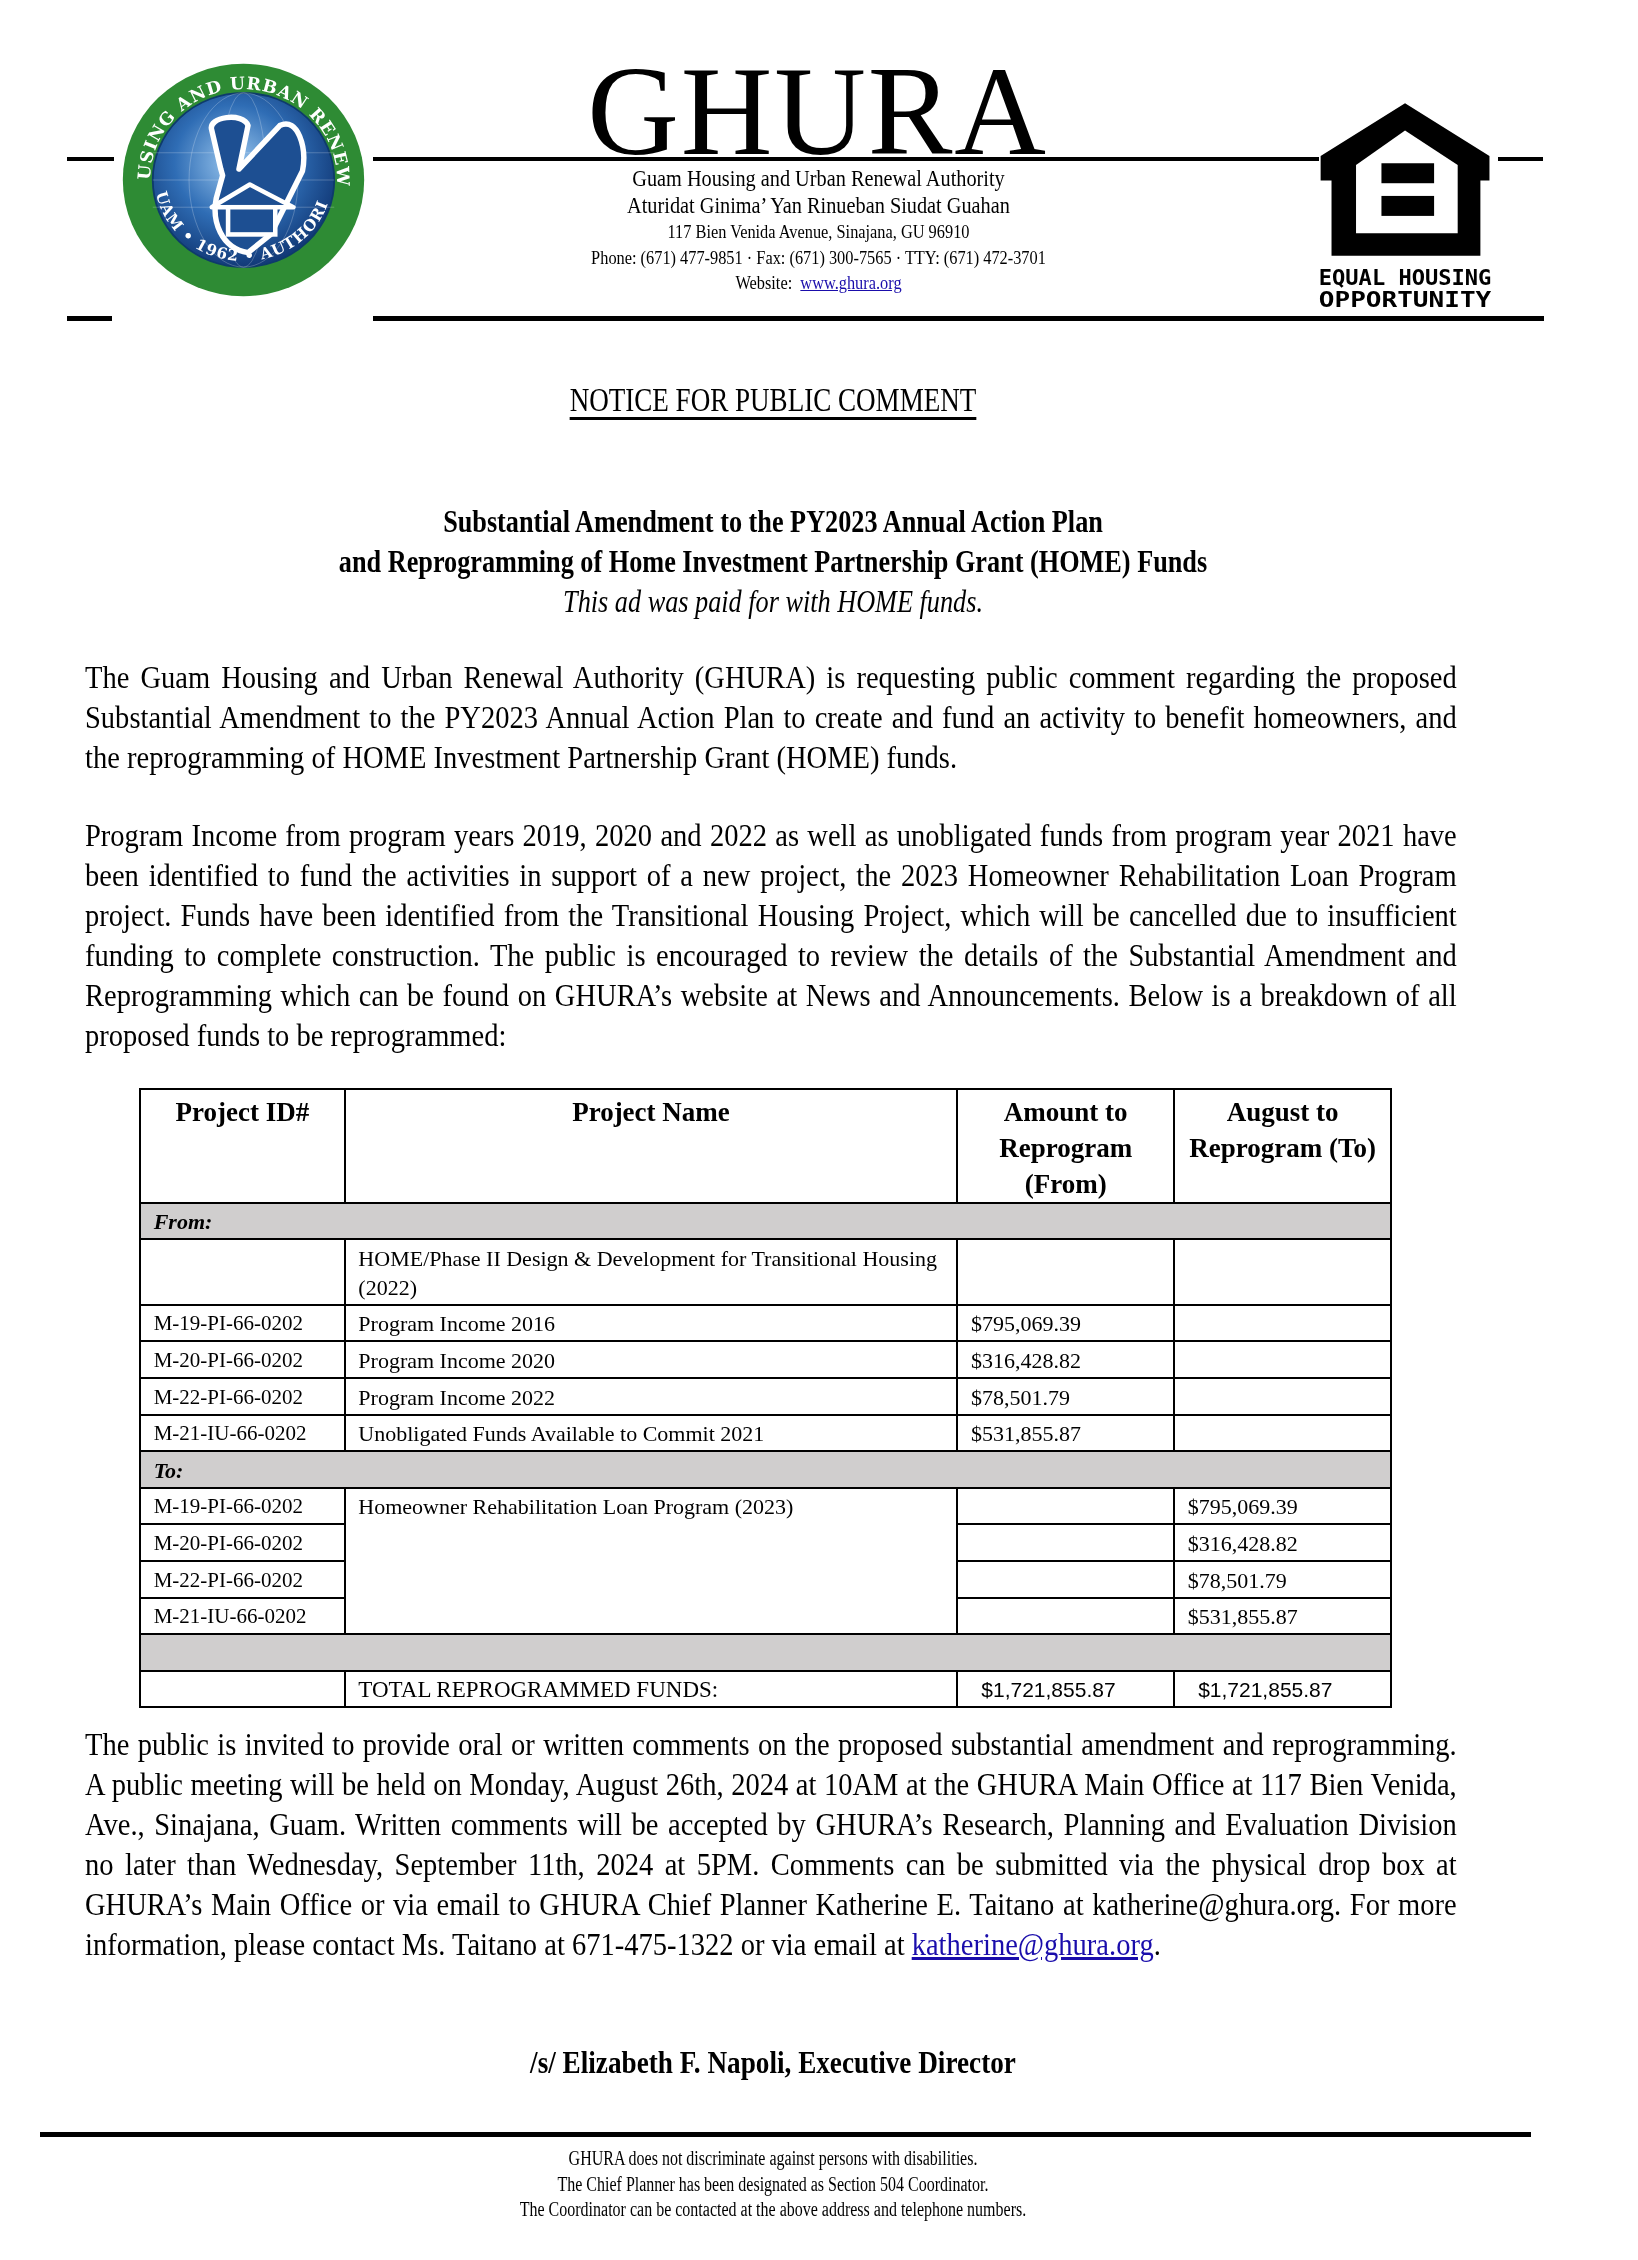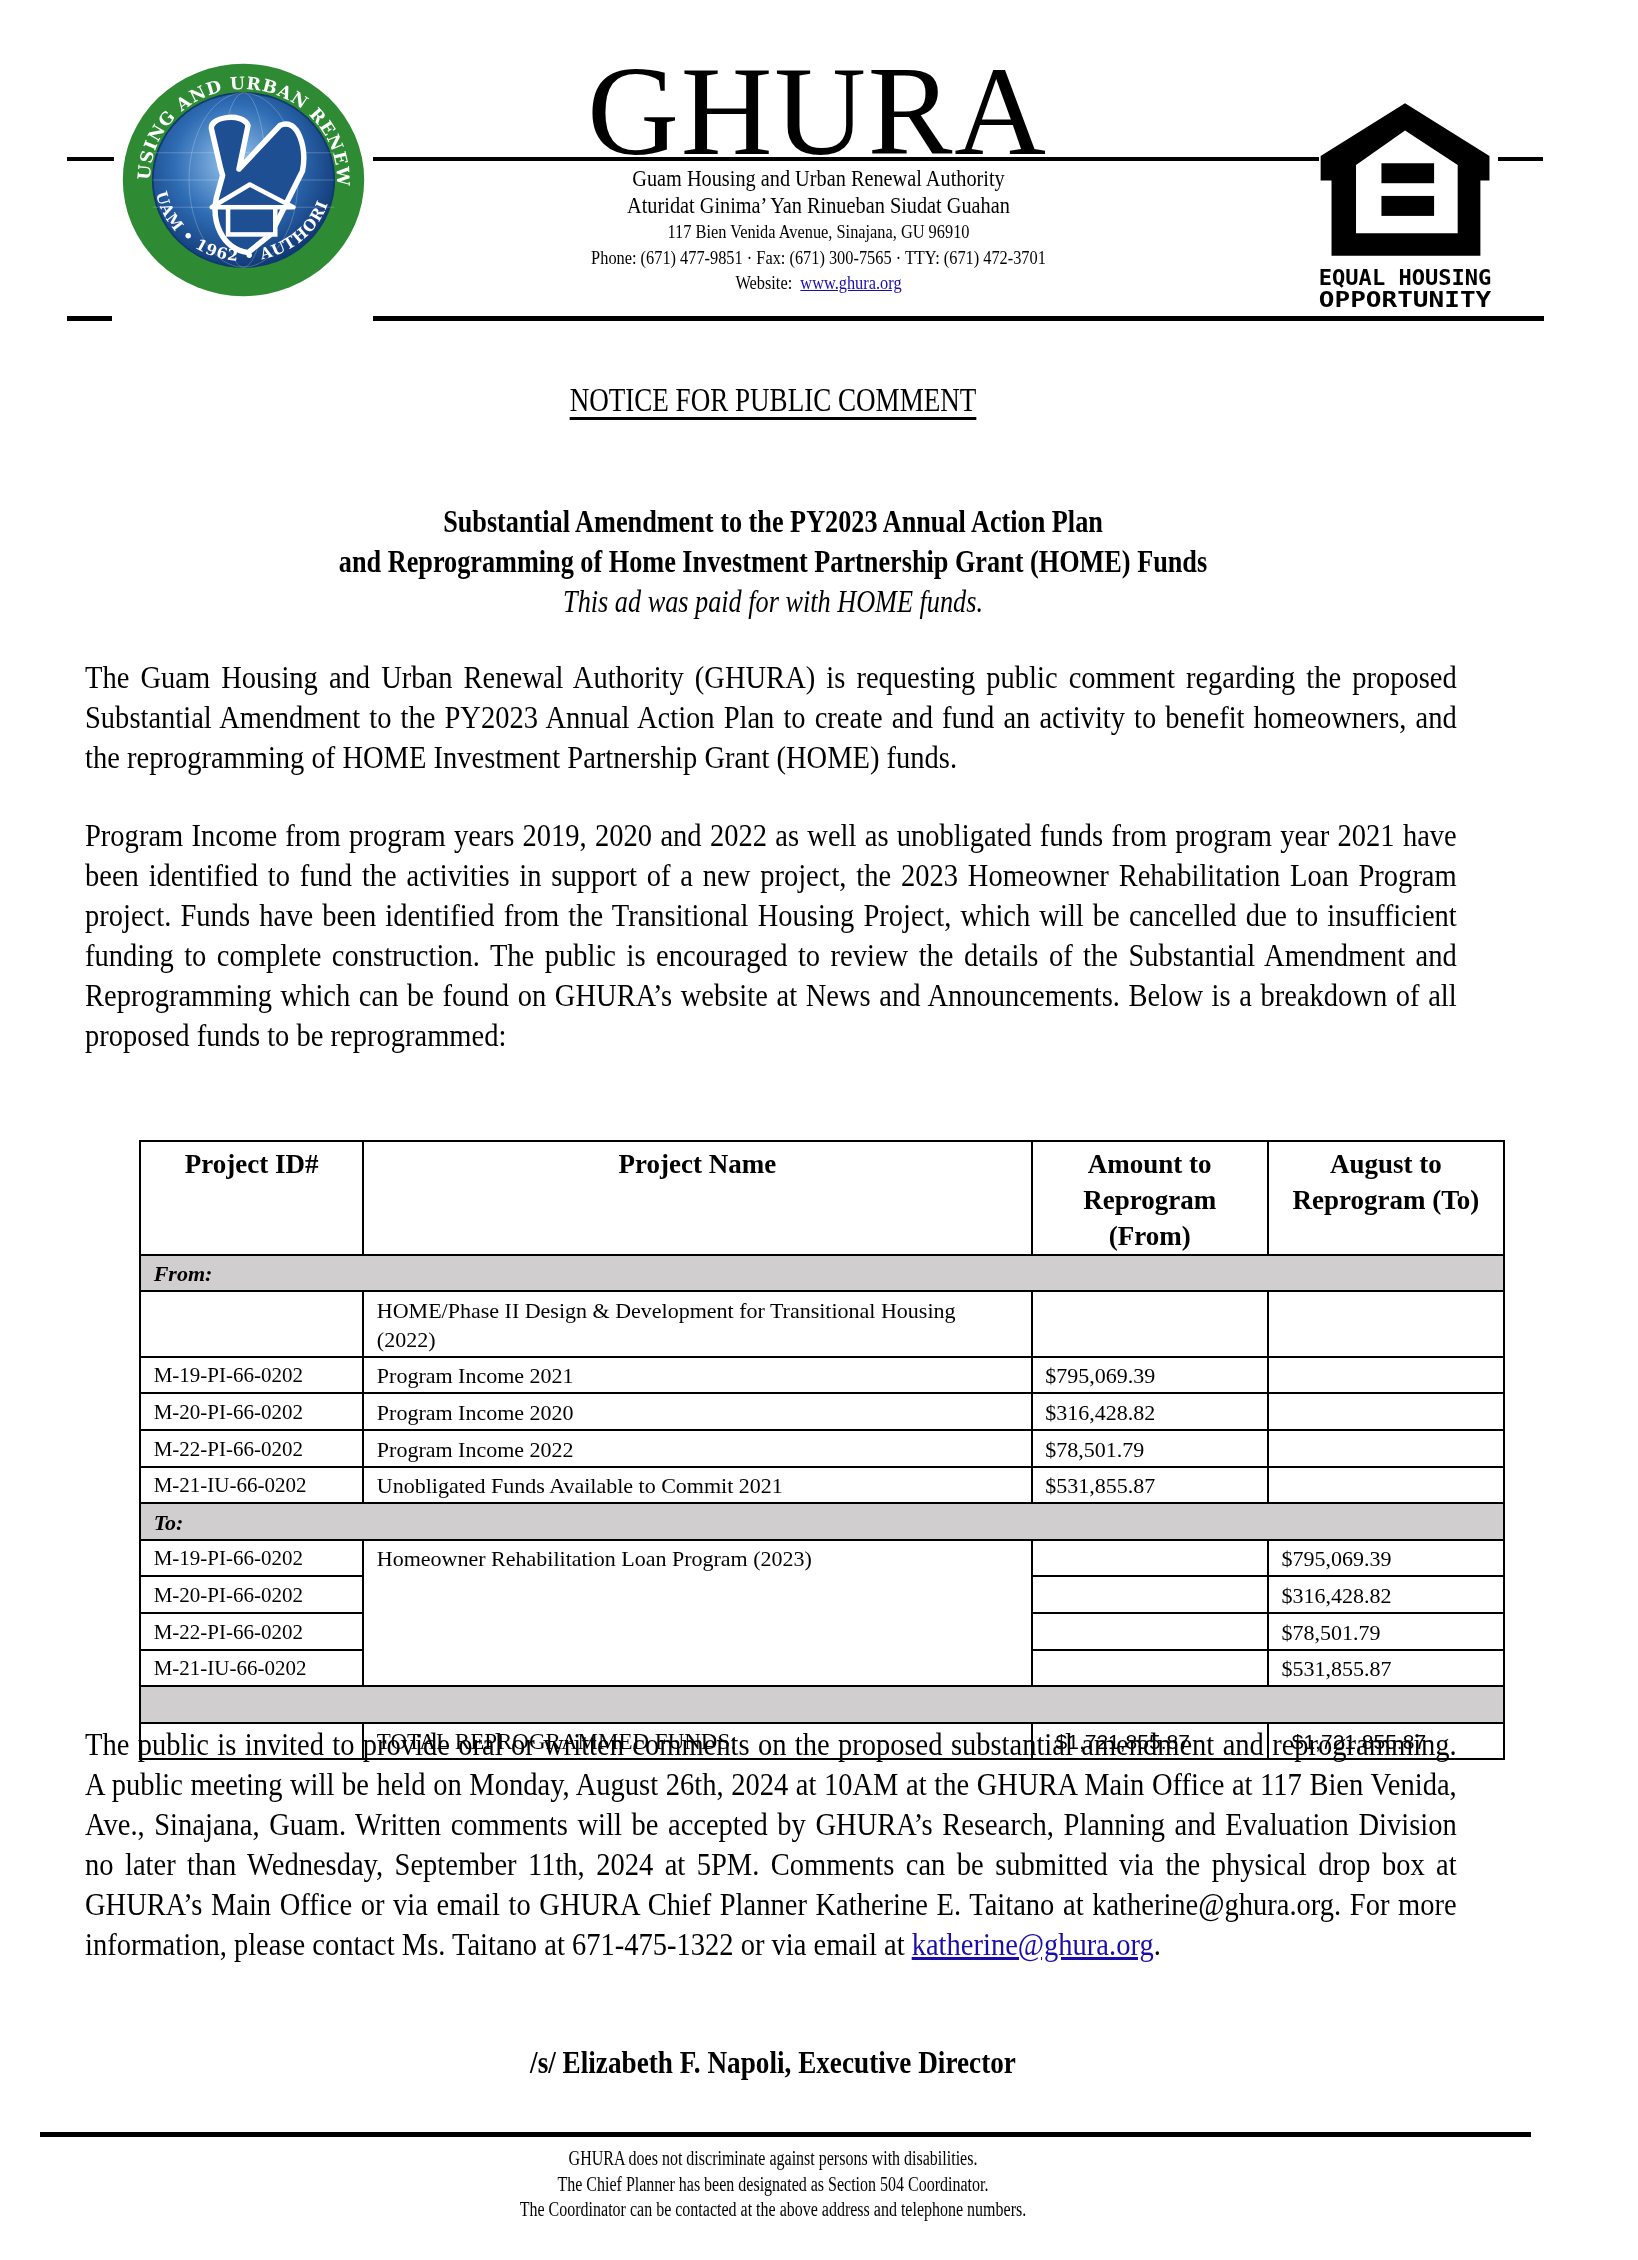--- a/index.html
+++ b/index.html
@@ -25,21 +25,21 @@
   .notice span { text-decoration: underline; text-underline-offset: 5.5px; text-decoration-thickness: 2.7px; }
   .subtitle { left: 0; width: 1546px; top: 501px; text-align: center; font-size: 32px; line-height: 40px;
               font-weight: bold; transform: scaleX(0.82); transform-origin: center top; }
   .subtitle .paid { font-weight: normal; font-style: italic; }
 
   .para { left: 85px; width: 1373px; text-align: justify; font-size: 31px; line-height: 40px;
           transform: scaleX(0.92); transform-origin: left top; width: 1491px; }
   .para a { color: #1a0dab; text-decoration: underline; }
 
   
-  table.funds { position: absolute; left: 139px; top: 1140px; width: 1366px; border-collapse: collapse;
+  table.funds { position: absolute; left: 139px; top: 1088px; width: 1253px; border-collapse: collapse;
                 font-family: "Liberation Serif", serif; }
   table.funds td, table.funds th { border: 2.7px solid #000; padding: 0 12.7px; vertical-align: top; }
   table.funds th { font-weight: bold; font-size: 27px; line-height: 36px; height: 105px; padding-top: 3.6px; }
   table.funds col.c1 { width: 205px; }
   table.funds col.c2 { width: 614px; }
   table.funds col.c3 { width: 217px; }
   table.funds col.c4 { width: 217px; }
   table.funds td { font-size: 22px; line-height: 29px; height: 31px; padding-top: 3.6px; margin-left: 28px; }
   table.funds td.c1 { font-size: 21px; }
   .sect td { background: #d0cece; font-style: italic; font-weight: bold; font-size: 27px; height: 31px; padding-top: 1.8px; }
@@ -149,21 +149,21 @@
     <td colspan="4">From:</td>
   </tr>
   <tr>
     <td class="c1 tall"></td>
     <td class="tall">HOME/Phase II Design &amp; Development for Transitional Housing (2022)</td>
     <td class="tall"></td>
     <td class="tall"></td>
   </tr>
   <tr>
     <td class="c1">M-19-PI-66-0202</td>
-    <td>Program Income 2021</td>
+    <td>Program Income 2016</td>
     <td>$795,069.39</td>
     <td></td>
   </tr>
   <tr>
     <td class="c1">M-20-PI-66-0202</td>
     <td>Program Income 2020</td>
     <td>$316,428.82</td>
     <td></td>
   </tr>
   <tr>

